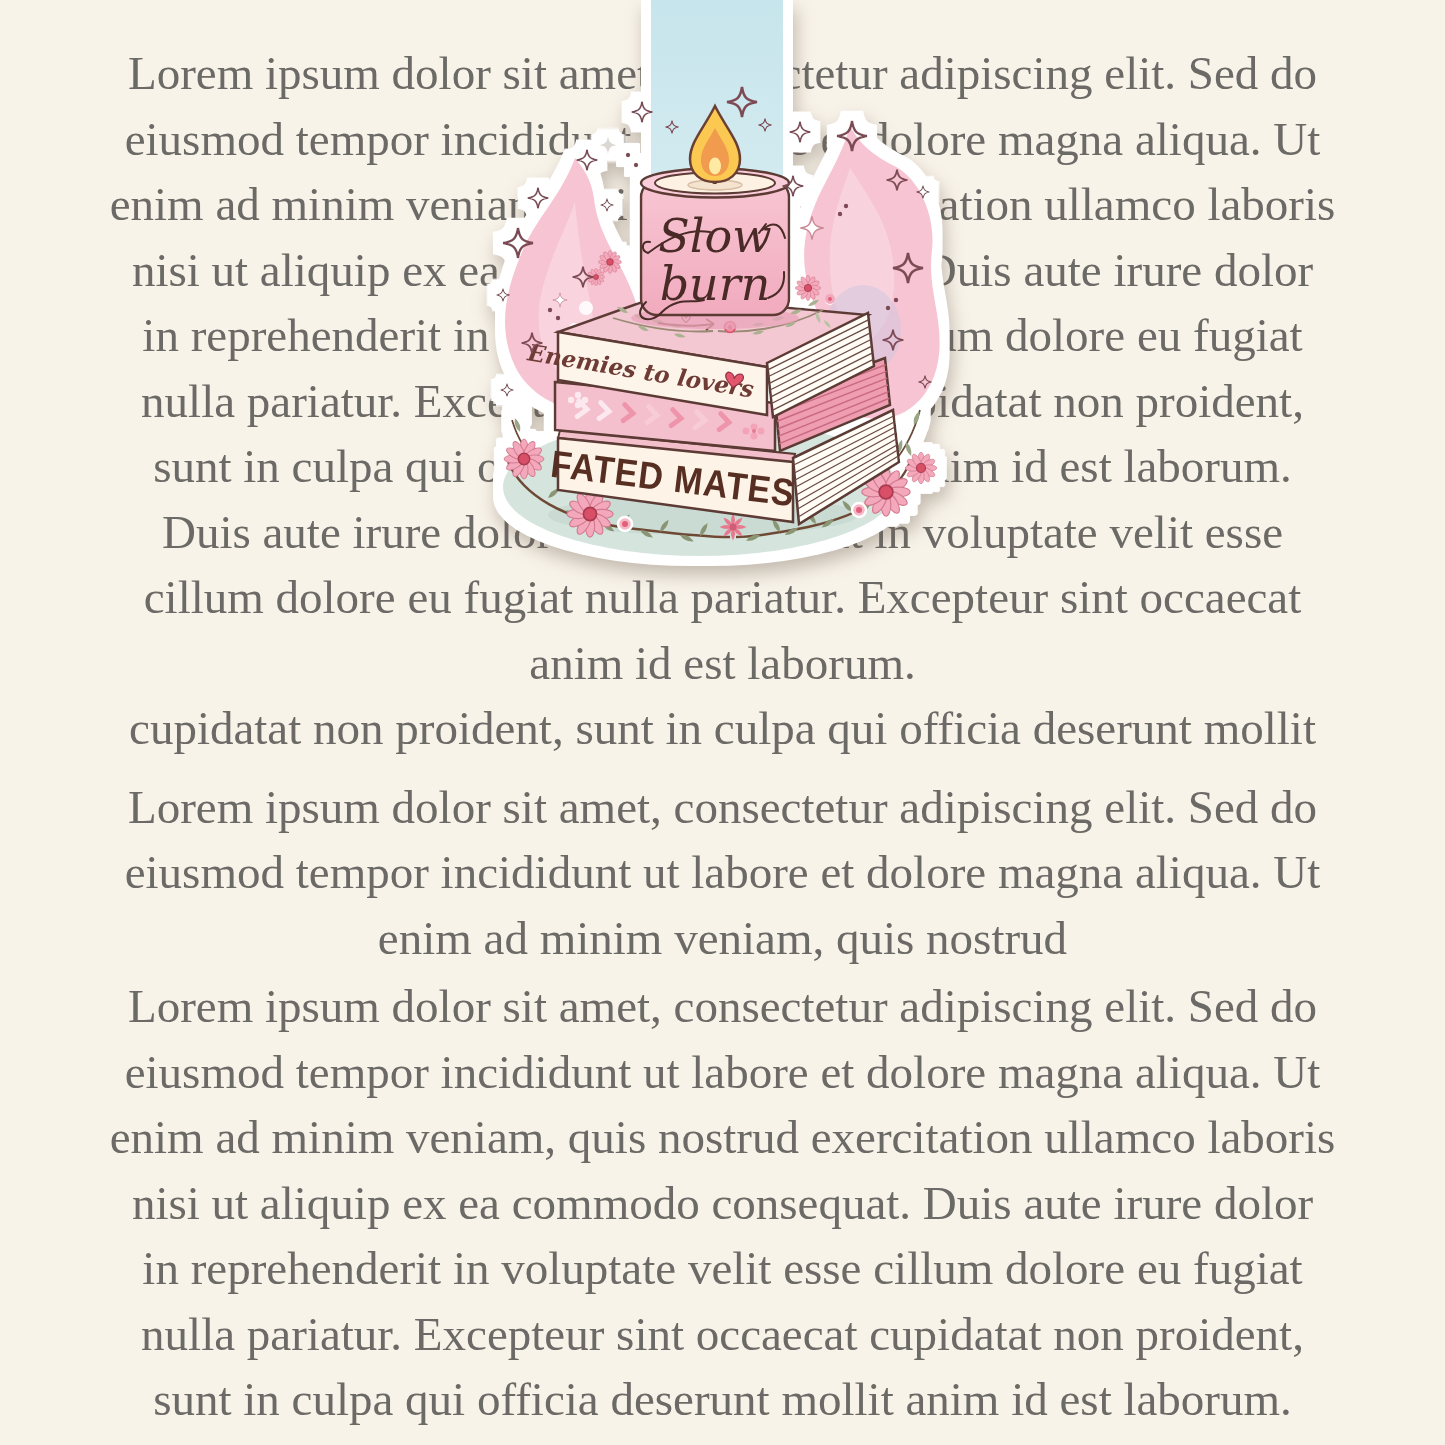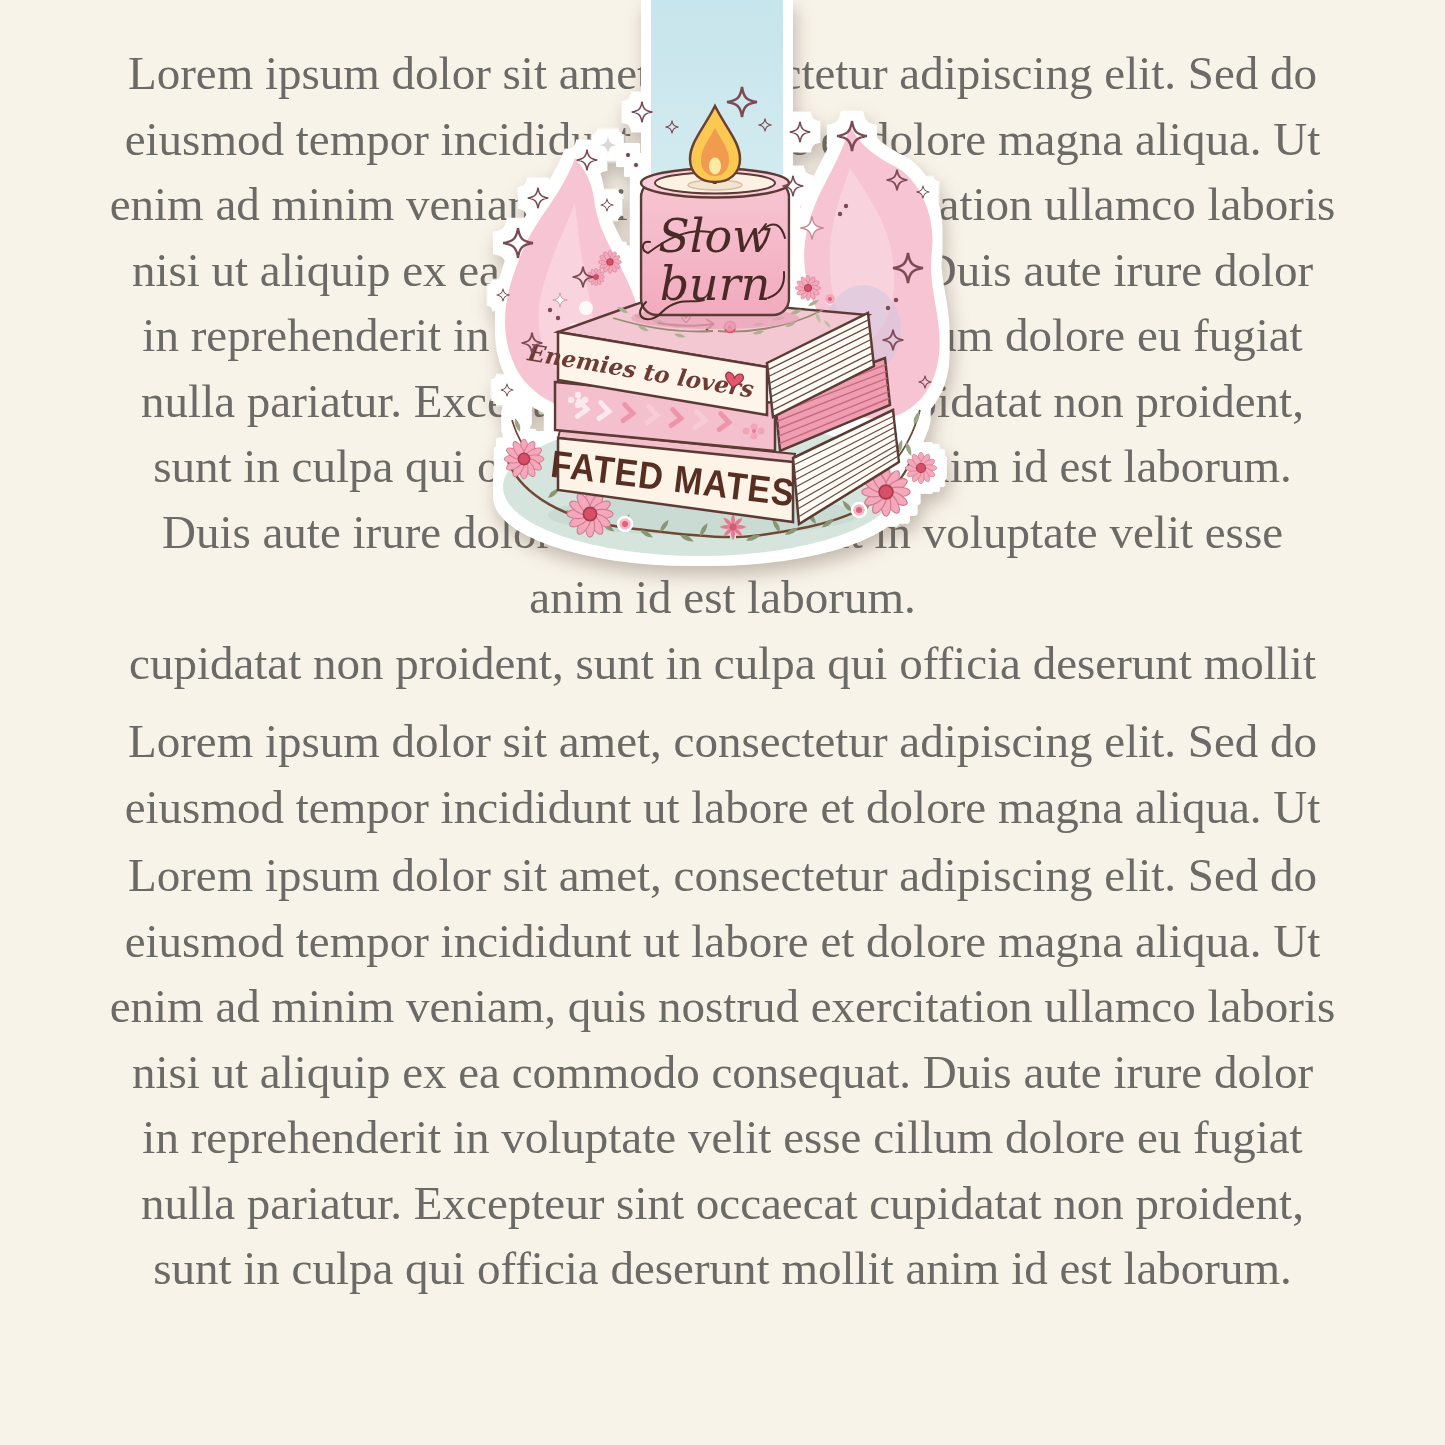--- a/index.html
+++ b/index.html
@@ -24,26 +24,28 @@
   <div class="text-layer" id="textLayer">
       <div class="para">
         <div class="tline">Lorem ipsum dolor sit amet, consectetur adipiscing elit. Sed do</div>
         <div class="tline">eiusmod tempor incididunt ut labore et dolore magna aliqua. Ut</div>
         <div class="tline">enim ad minim veniam, quis nostrud exercitation ullamco laboris</div>
         <div class="tline">nisi ut aliquip ex ea commodo consequat. Duis aute irure dolor</div>
         <div class="tline">in reprehenderit in voluptate velit esse cillum dolore eu fugiat</div>
         <div class="tline">nulla pariatur. Excepteur sint occaecat cupidatat non proident,</div>
         <div class="tline">sunt in culpa qui officia deserunt mollit anim id est laborum.</div>
         <div class="tline">Duis aute irure dolor in reprehenderit in voluptate velit esse</div>
+        <div class="tline">cillum dolore eu fugiat nulla pariatur. Excepteur sint occaecat</div>
         <div class="tline">anim id est laborum.</div>
         <div class="tline">cupidatat non proident, sunt in culpa qui officia deserunt mollit</div>
       </div>
       <div class="para">
         <div class="tline">Lorem ipsum dolor sit amet, consectetur adipiscing elit. Sed do</div>
         <div class="tline">eiusmod tempor incididunt ut labore et dolore magna aliqua. Ut</div>
+        <div class="tline">enim ad minim veniam, quis nostrud</div>
       </div>
       <div class="para">
         <div class="tline">Lorem ipsum dolor sit amet, consectetur adipiscing elit. Sed do</div>
         <div class="tline">eiusmod tempor incididunt ut labore et dolore magna aliqua. Ut</div>
         <div class="tline">enim ad minim veniam, quis nostrud exercitation ullamco laboris</div>
         <div class="tline">nisi ut aliquip ex ea commodo consequat. Duis aute irure dolor</div>
         <div class="tline">in reprehenderit in voluptate velit esse cillum dolore eu fugiat</div>
         <div class="tline">nulla pariatur. Excepteur sint occaecat cupidatat non proident,</div>
         <div class="tline">sunt in culpa qui officia deserunt mollit anim id est laborum.</div>
       </div>

